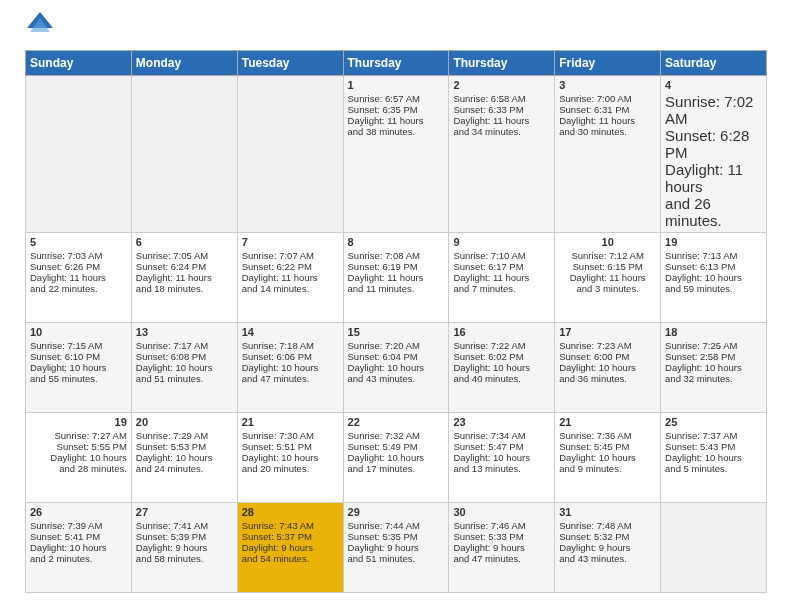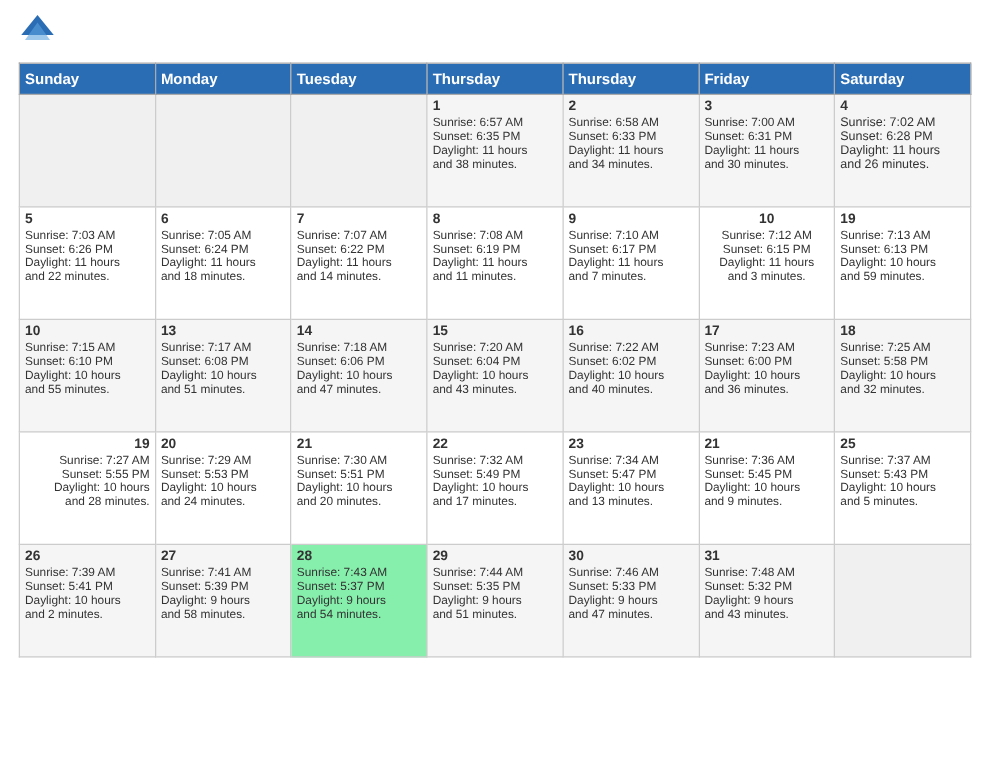--- a/index.html
+++ b/index.html
@@ -4,21 +4,21 @@
   <style>
     * { box-sizing: border-box; margin: 0; padding: 0; }
     body {
       font-family: Arial, sans-serif;
       background: #fff;
       width: 792px;
       min-height: 612px;
     }
     .container {
       width: 792px;
-      padding: 10px 15px;
+      padding: 10px 25px;
     }
     .header {
       display: flex;
       justify-content: space-between;
       align-items: flex-start;
       margin-bottom: 10px;
     }
     .logo {
       display: flex;
       align-items: center;
@@ -137,21 +137,21 @@
 Daylight: 11 hours
 and 38 minutes.</span></td>
           <td style="background-color: rgb(245, 245, 245);"><span class="day-number">2</span><span style="white-space: pre-line; font-size: 9.5px;">Sunrise: 6:58 AM
 Sunset: 6:33 PM
 Daylight: 11 hours
 and 34 minutes.</span></td>
           <td style="background-color: rgb(245, 245, 245);"><span class="day-number">3</span><span style="white-space: pre-line; font-size: 9.5px;">Sunrise: 7:00 AM
 Sunset: 6:31 PM
 Daylight: 11 hours
 and 30 minutes.</span></td>
-          <td style="background-color: rgb(245, 245, 245);"><span class="day-number">4</span><span style="white-space: pre-line; font-size: 10px; margin-top: 28px;">Sunrise: 7:02 AM
+          <td style="background-color: rgb(245, 245, 245);"><span class="day-number">4</span><span style="white-space: pre-line; font-size: 15px; margin-top: 28px;">Sunrise: 7:02 AM
 Sunset: 6:28 PM
 Daylight: 11 hours
 and 26 minutes.</span></td>
         </tr>
         <tr>
           <td style="background-color: rgb(255, 255, 255);"><span class="day-number">5</span><span style="white-space: pre-line; font-size: 9.5px;">Sunrise: 7:03 AM
 Sunset: 6:26 PM
 Daylight: 11 hours
 and 22 minutes.</span></td>
           <td style="background-color: rgb(255, 255, 255);"><span class="day-number">6</span><span style="white-space: pre-line; font-size: 9.5px;">Sunrise: 7:05 AM
@@ -198,21 +198,21 @@
 and 43 minutes.</span></td>
           <td style="background-color: rgb(245, 245, 245);"><span class="day-number">16</span><span style="white-space: pre-line; font-size: 9.5px;">Sunrise: 7:22 AM
 Sunset: 6:02 PM
 Daylight: 10 hours
 and 40 minutes.</span></td>
           <td style="background-color: rgb(245, 245, 245);"><span class="day-number">17</span><span style="white-space: pre-line; font-size: 9.5px;">Sunrise: 7:23 AM
 Sunset: 6:00 PM
 Daylight: 10 hours
 and 36 minutes.</span></td>
           <td style="background-color: rgb(245, 245, 245);"><span class="day-number">18</span><span style="white-space: pre-line; font-size: 9.5px;">Sunrise: 7:25 AM
-Sunset: 5:58 PM
+Sunset: 2:58 PM
 Daylight: 10 hours
 and 32 minutes.</span></td>
         </tr>
         <tr>
           <td style="background-color: rgb(255, 255, 255); text-align: right;"><span class="day-number">19</span><span style="white-space: pre-line; font-size: 9.5px;">Sunrise: 7:27 AM
 Sunset: 5:55 PM
 Daylight: 10 hours
 and 28 minutes.</span></td>
           <td style="background-color: rgb(255, 255, 255);"><span class="day-number">20</span><span style="white-space: pre-line; font-size: 9.5px;">Sunrise: 7:29 AM
 Sunset: 5:53 PM
@@ -241,21 +241,21 @@
         </tr>
         <tr>
           <td style="background-color: rgb(245, 245, 245);"><span class="day-number">26</span><span style="white-space: pre-line; font-size: 9.5px;">Sunrise: 7:39 AM
 Sunset: 5:41 PM
 Daylight: 10 hours
 and 2 minutes.</span></td>
           <td style="background-color: rgb(245, 245, 245);"><span class="day-number">27</span><span style="white-space: pre-line; font-size: 9.5px;">Sunrise: 7:41 AM
 Sunset: 5:39 PM
 Daylight: 9 hours
 and 58 minutes.</span></td>
-          <td style="background-color: #86efac;"><span class="day-number">28</span><span style="white-space: pre-line; font-size: 9.5px;">Sunrise: 7:43 AM
+          <td style="background-color: #eab308;"><span class="day-number">28</span><span style="white-space: pre-line; font-size: 9.5px;">Sunrise: 7:43 AM
 Sunset: 5:37 PM
 Daylight: 9 hours
 and 54 minutes.</span></td>
           <td style="background-color: rgb(245, 245, 245);"><span class="day-number">29</span><span style="white-space: pre-line; font-size: 9.5px;">Sunrise: 7:44 AM
 Sunset: 5:35 PM
 Daylight: 9 hours
 and 51 minutes.</span></td>
           <td style="background-color: rgb(245, 245, 245);"><span class="day-number">30</span><span style="white-space: pre-line; font-size: 9.5px;">Sunrise: 7:46 AM
 Sunset: 5:33 PM
 Daylight: 9 hours

